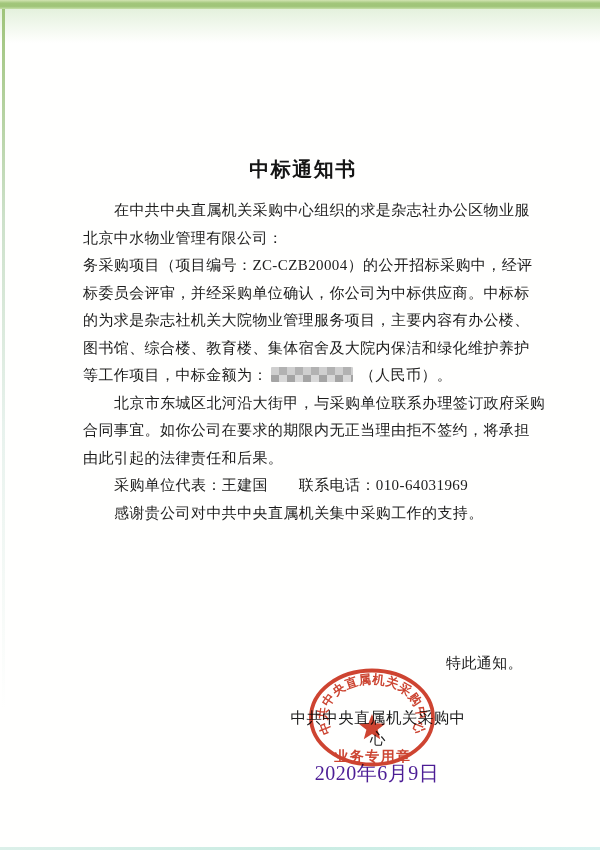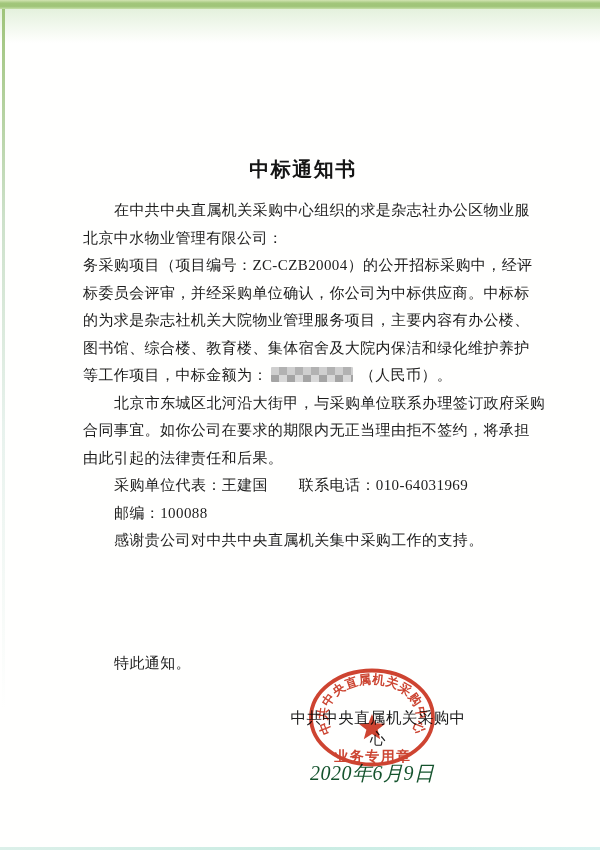--- a/index.html
+++ b/index.html
@@ -43,29 +43,29 @@
   }
   .indent{padding-left:31px;}
   .redacted{
     display:inline-block;width:82px;height:15px;margin:0 7px 0 3px;
     vertical-align:-2px;border-radius:1px;
     background:repeating-conic-gradient(#b2b2b2 0 90deg,#d8d8d8 90deg 180deg,#a4a4a4 180deg 270deg,#cfcfcf 270deg 360deg);
     background-size:16px 16px;
   }
   .closing{
     position:absolute;top:650px;left:83px;width:440px;
-    font-size:15px;color:#1c1c1c;
+    font-size:15px;color:#1c1c1c;text-align:right;
   }
   .sig-org{
     position:absolute;top:708px;left:283px;width:190px;
     font-size:15.5px;letter-spacing:.4px;text-align:center;color:#1c1c1c;
   }
   .sig-date{
     position:absolute;top:760px;left:310px;width:134px;
-    font-size:20px;text-align:left;color:#14532d;letter-spacing:.5px;font-style:italic;
+    font-size:20px;text-align:center;color:#4c1d95;letter-spacing:.5px;
   }
   .seal{
     position:absolute;left:303px;top:663px;width:140px;height:110px;
     mix-blend-mode:multiply;opacity:.95;
   }
   .seal .arc-text{
     font-family:"Liberation Sans","DejaVu Sans",sans-serif;
     font-size:12.5px;font-weight:700;letter-spacing:.5px;
   }
   .seal .seal-bottom{
@@ -93,21 +93,20 @@
     <div class="line">标委员会评审，并经采购单位确认，你公司为中标供应商。中标标</div>
     <div class="line">的为求是杂志社机关大院物业管理服务项目，主要内容有办公楼、</div>
     <div class="line">图书馆、综合楼、教育楼、集体宿舍及大院内保洁和绿化维护养护</div>
     <div class="line">
       <span>等工作项目，中标金额为：</span><span class="redacted"></span><span>（人民币）。</span>
     </div>
     <div class="line indent">北京市东城区北河沿大街甲，与采购单位联系办理签订政府采购</div>
     <div class="line">合同事宜。如你公司在要求的期限内无正当理由拒不签约，将承担</div>
     <div class="line">由此引起的法律责任和后果。</div>
     <div class="line indent">采购单位代表：王建国　　联系电话：010-64031969</div>
-    <div class="line indent">邮编：100088</div>
     <div class="line indent">感谢贵公司对中共中央直属机关集中采购工作的支持。</div>
   </div>
 
   <div class="closing">
     <div class="line indent">特此通知。</div>
   </div>
 
   <div class="sig-org">中共中央直属机关采购中心</div>
   <div class="sig-date">2020年6月9日</div>
 

